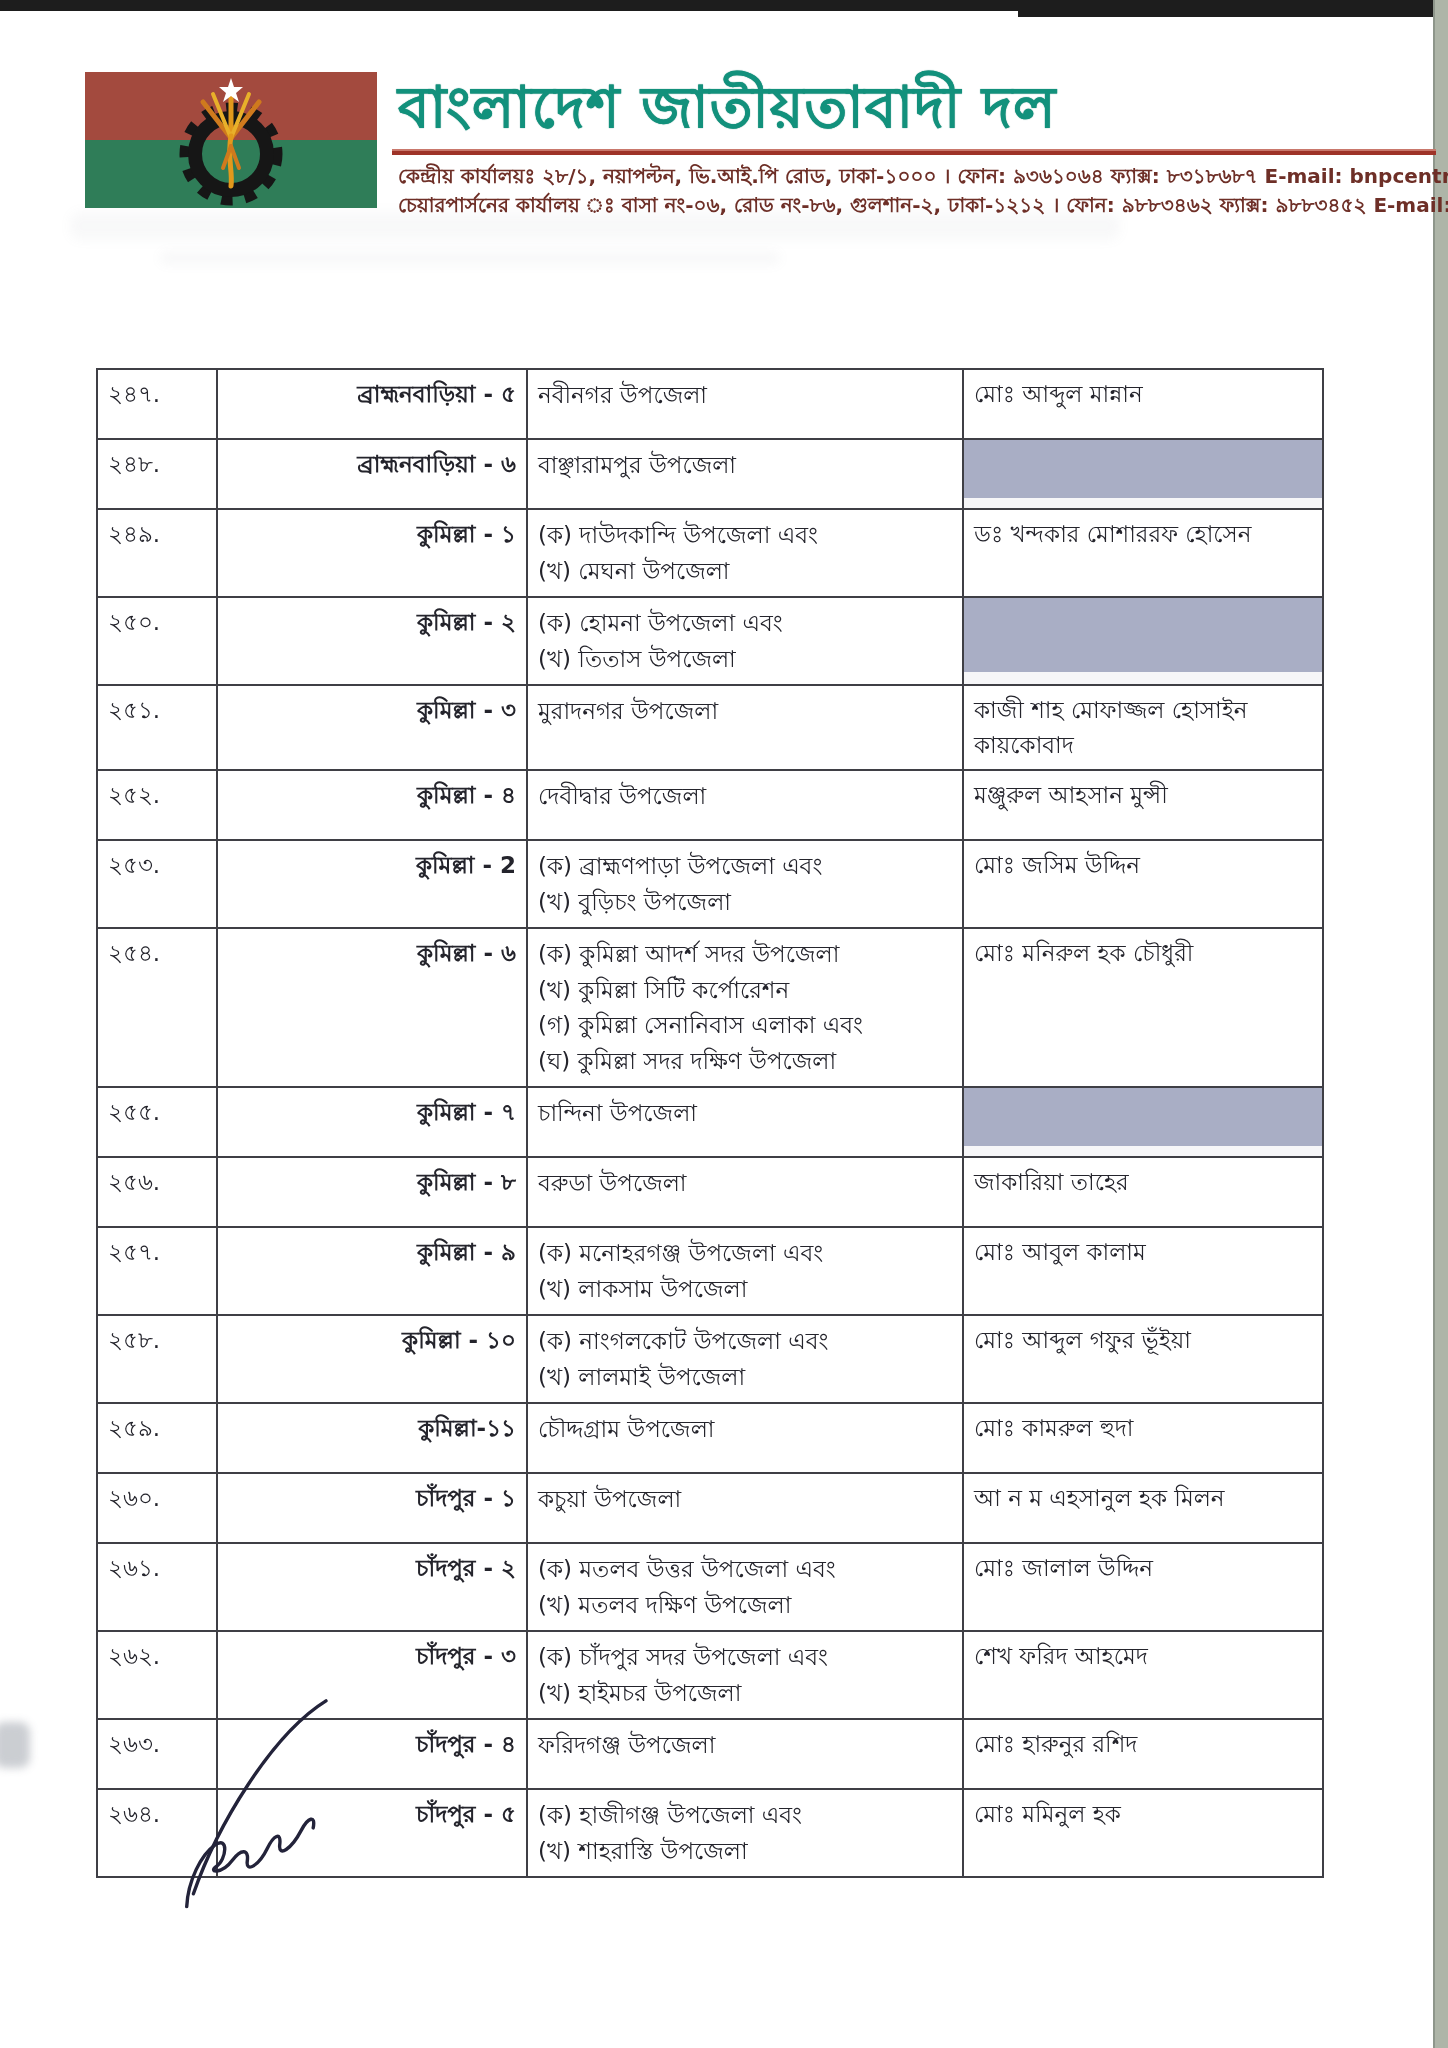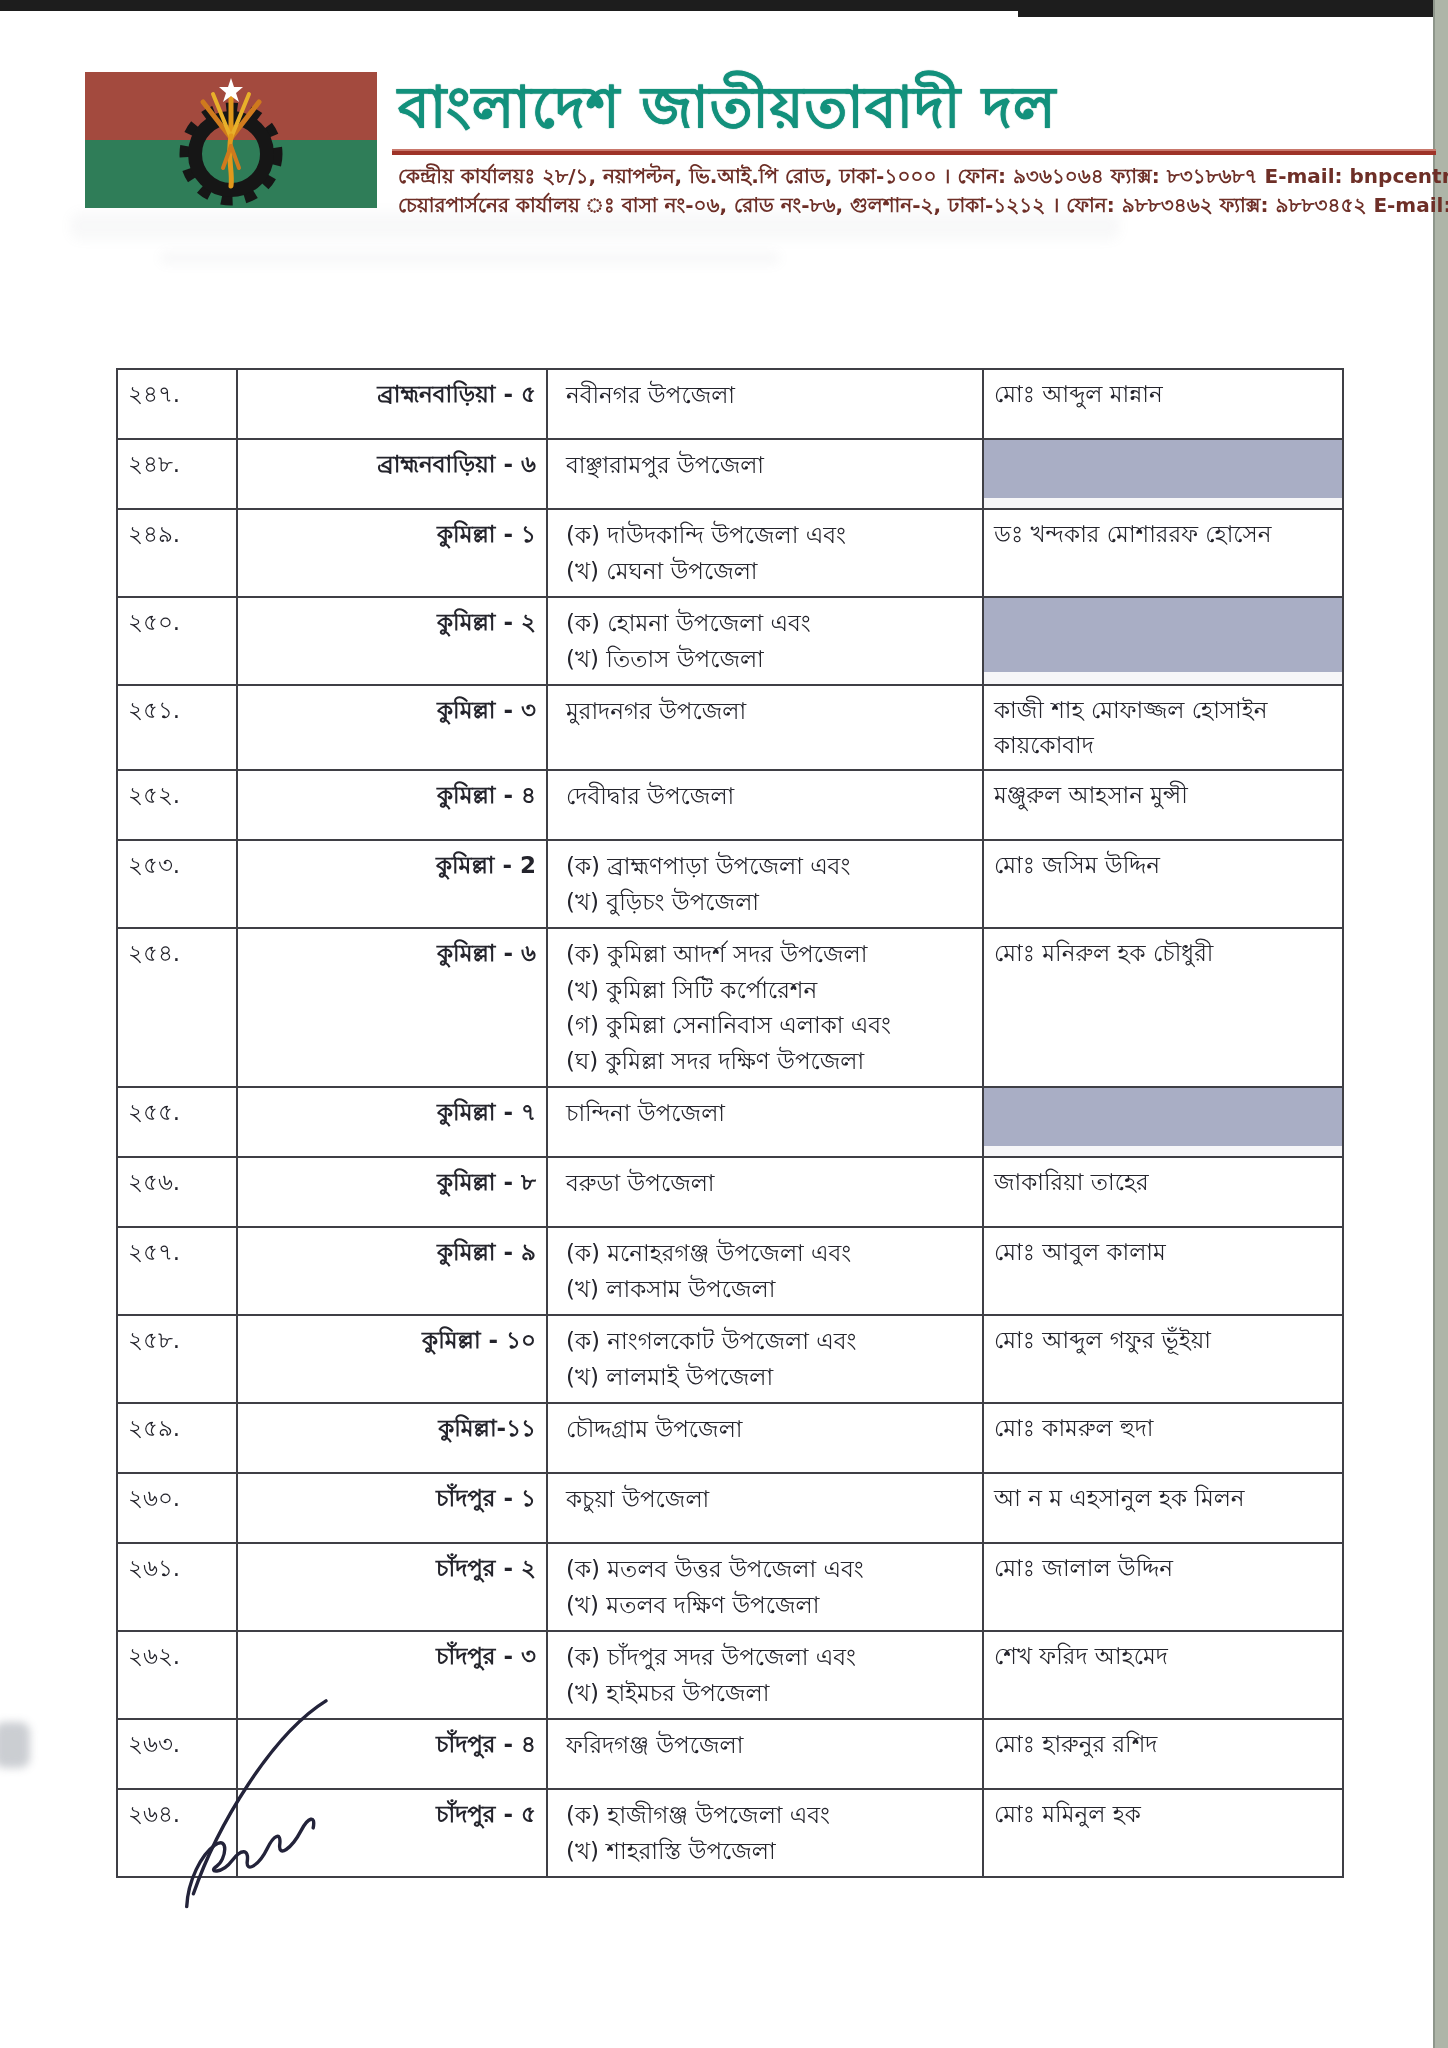--- a/index.html
+++ b/index.html
@@ -29,34 +29,34 @@
     background:#9e3328;border-top:2px solid #c9786c;
   }
   .addr{
     position:absolute;left:398px;width:1044px;margin:0;
     font-size:20px;font-weight:600;color:#6e2f27;white-space:nowrap;
   }
   .addr1{top:161px;}
   .addr2{top:190px;}
   
   table.roster{
-    position:absolute;left:116px;top:368px;width:1226px;
+    position:absolute;left:96px;top:368px;width:1226px;
     border-collapse:collapse;table-layout:fixed;padding-left:17px;
   }
   table.roster td{
     border:2px solid #3f3f45;
     font-size:23px;line-height:1.5;
     padding:7px 10px;vertical-align:top;height:54px;
     color:#24242c;
   }
   td.serial{padding-left:12px;}
   td.const{text-align:right;vertical-align:middle;font-weight:bold;}
   td.cand{padding-left:14px;}
   td.shaded{background:linear-gradient(180deg,#a9aec5 0%,#a9aec5 86%,#f6f6f8 86%);}
-  .area-line{margin:1px 8px;}
+  .area-line{margin:1px 0;}
   
   .signature{position:absolute;left:168px;top:1700px;width:190px;height:200px;transform:rotate(-6deg);}
 </style>
 </head>
 <body>
 
 <div class="page">
 
   <div class="scan-top"></div>
   <div class="scan-top-right"></div>

